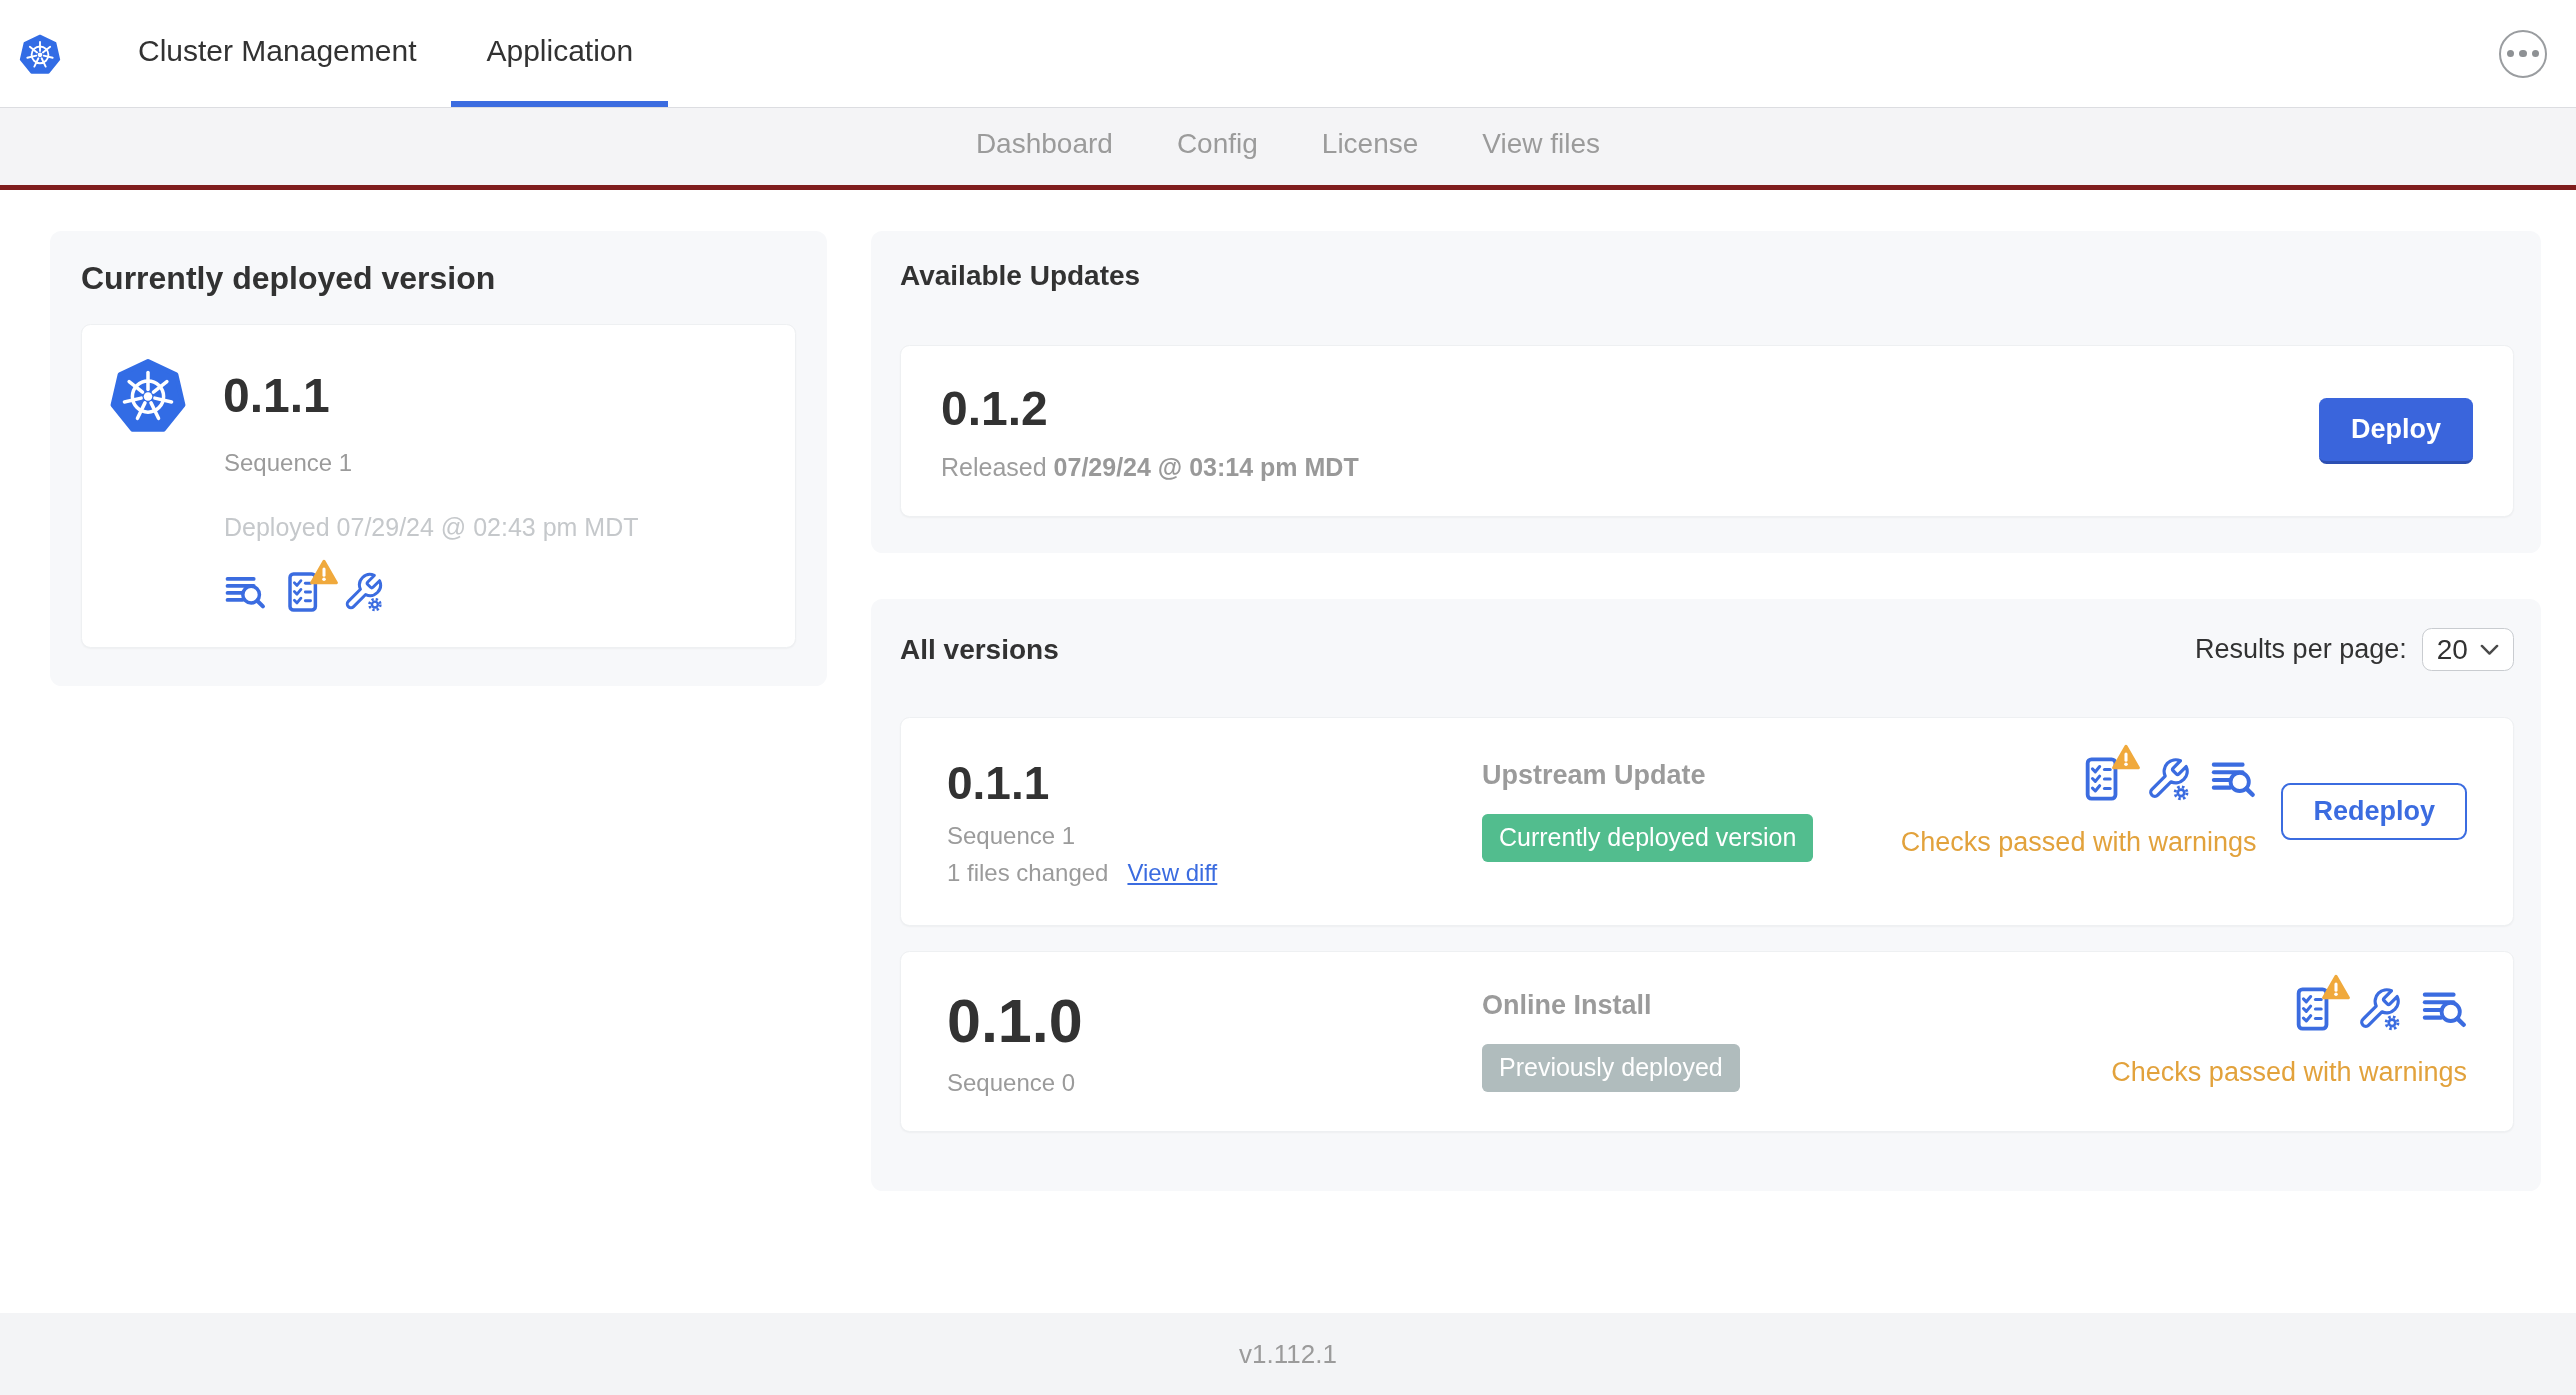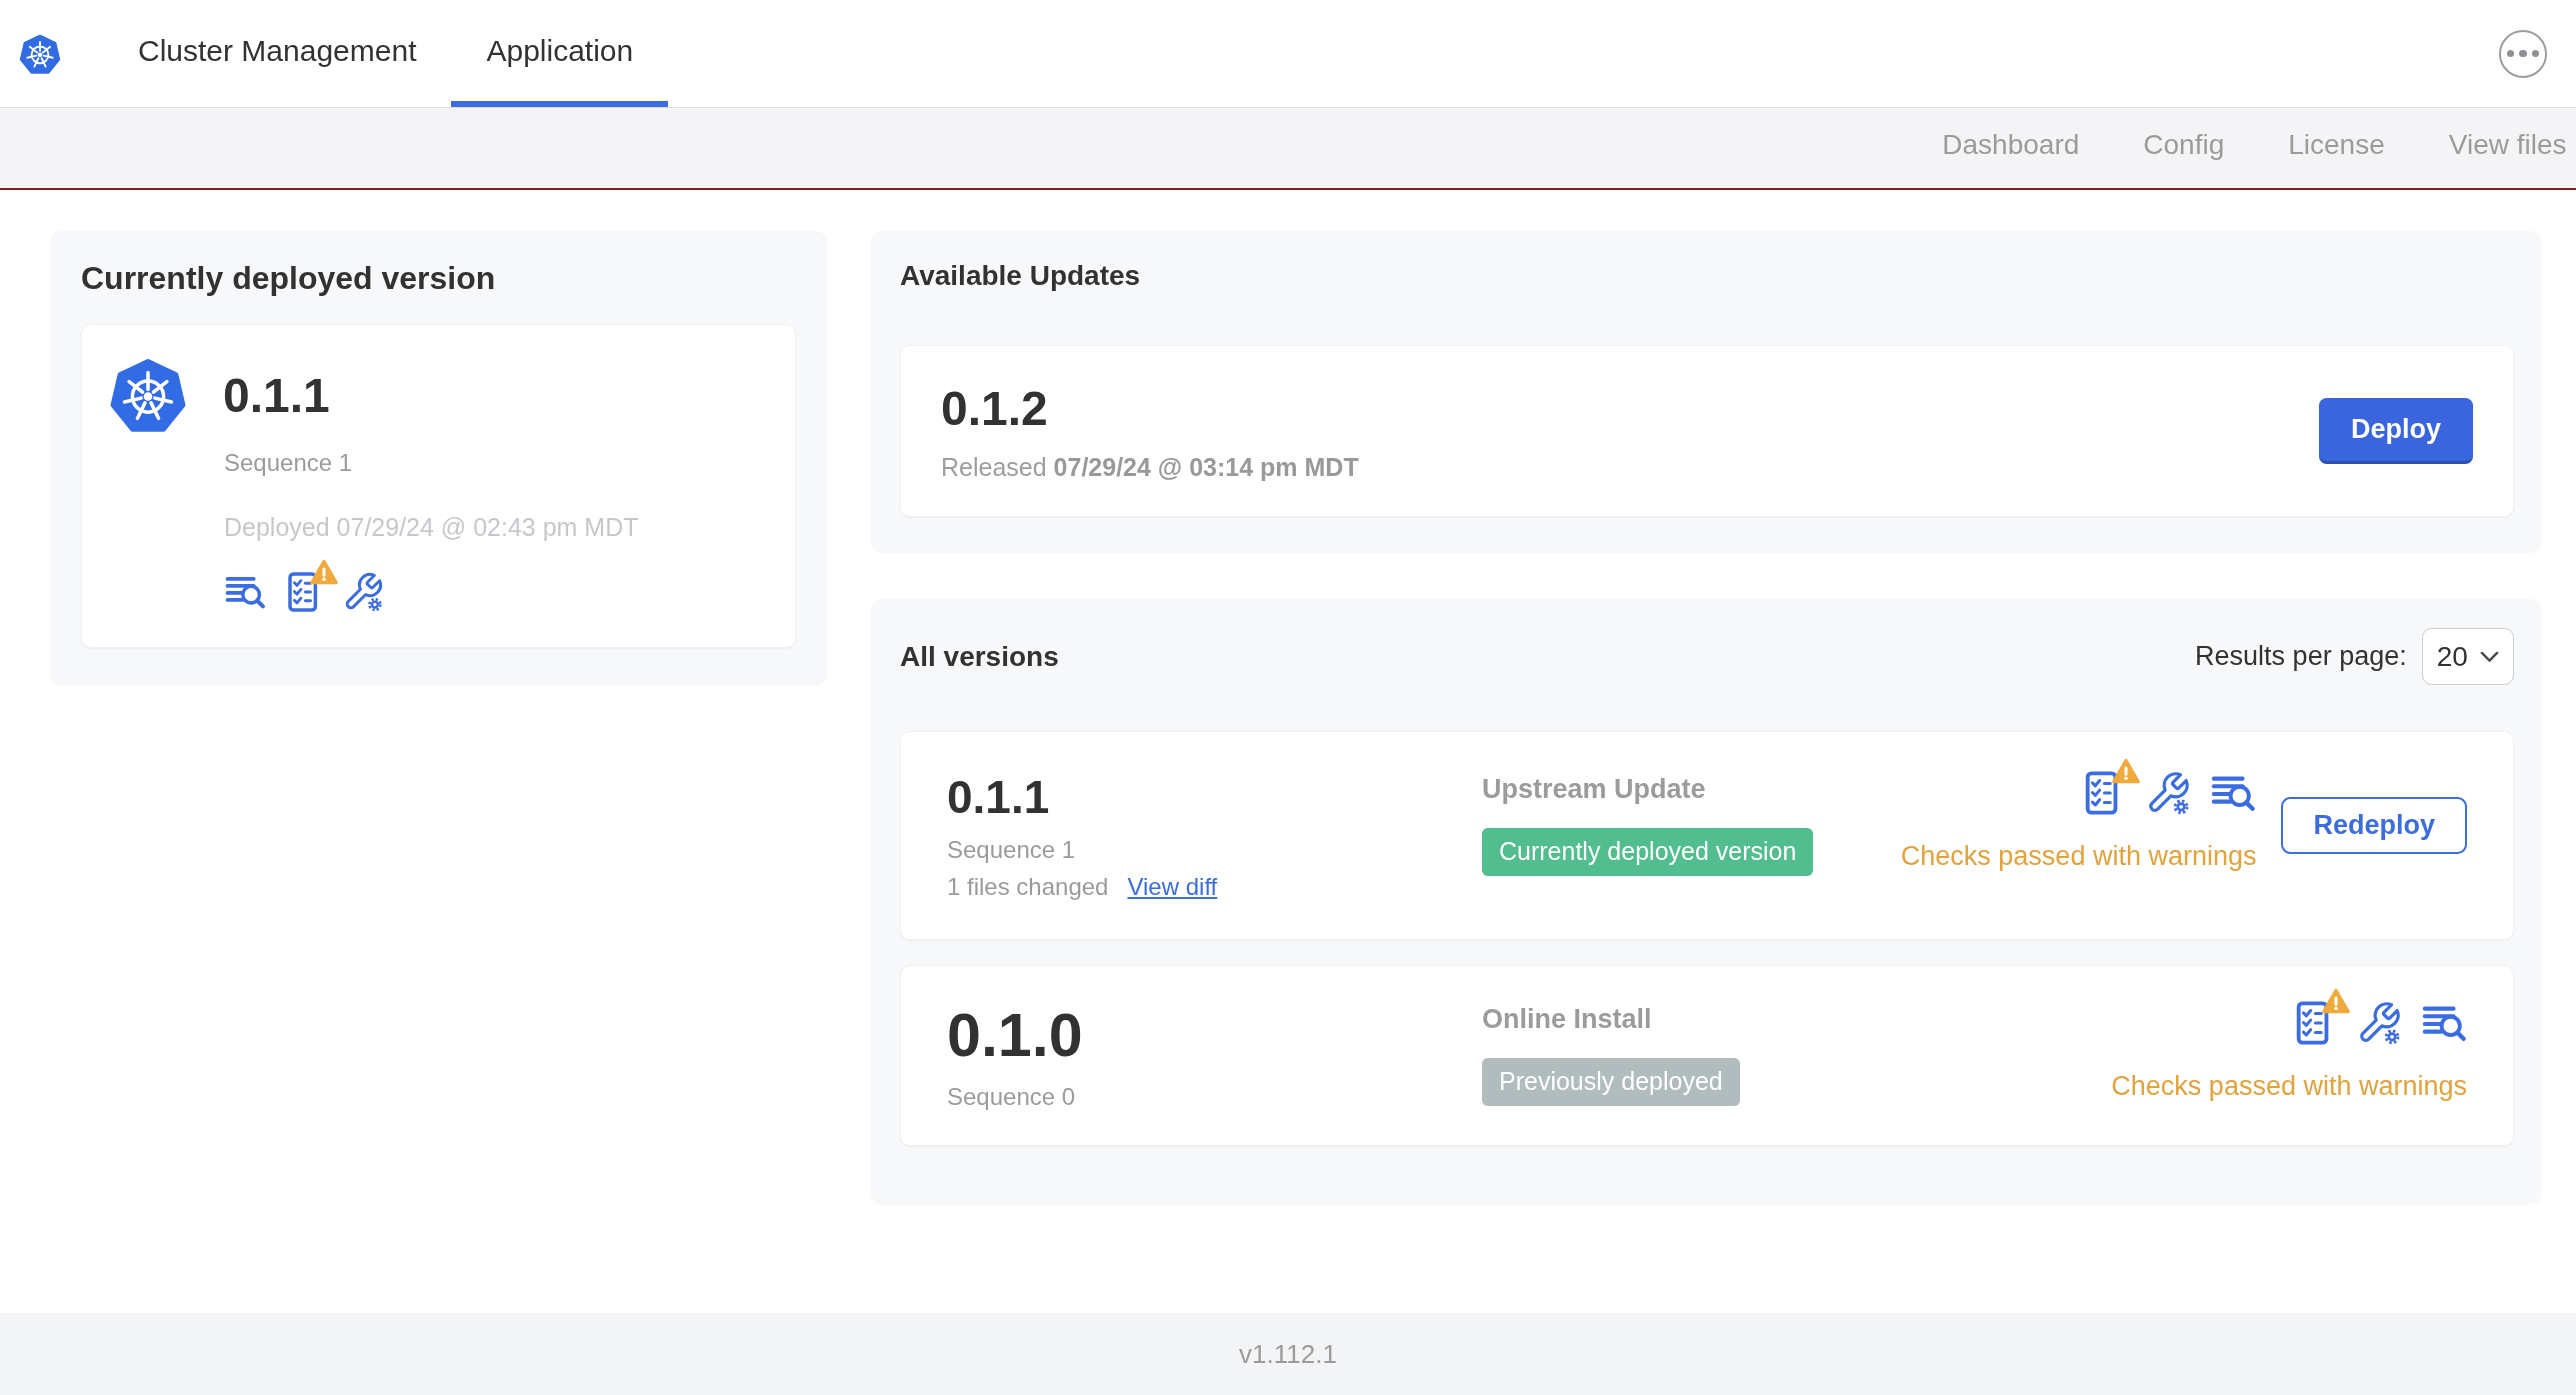--- a/index.html
+++ b/index.html
@@ -45,23 +45,23 @@
     background: #fff;
     display: flex; align-items: center; justify-content: center; gap: 4.8px;
     cursor: pointer;
   }
   .menu-btn i { width: 7.6px; height: 7.6px; border-radius: 50%; background: #8e9194; }
 
   
   .subnav {
     height: 82px;
     background: #f4f4f6;
-    border-bottom: 2px solid #7f1d1d;
+    border-bottom: 5px solid #7f1d1d;
     display: flex;
-    justify-content: flex-end;
+    justify-content: center;
     gap: 45px;
     flex: none;
   }
   .sub-tab {
     display: flex; align-items: center;
     font-size: 28px;
     color: #9b9b9b;
     padding: 0 9.5px;
     border-bottom: 6.7px solid transparent;
     white-space: nowrap;
@@ -125,21 +125,21 @@
     font-weight: bold;
     height: 66px;
     padding: 0 32px;
     cursor: pointer;
   }
 
   .allversions-card { padding: 29px 27px 59px 29px; }
   .av-header { display: flex; justify-content: space-between; align-items: center; }
   .rpp { display: flex; align-items: center; gap: 15.3px; font-size: 27px; color: #323232; white-space: nowrap; }
   .rpp-select {
-    width: 92px; height: 57px;
+    width: 92px; height: 43px;
     background: #fff;
     border: 1.9px solid #c9ccd0;
     border-radius: 9.5px;
     display: flex; align-items: center; justify-content: center; gap: 12.4px;
     font-size: 28px; color: #323232;
     cursor: pointer;
   }
 
   .version-row { padding: 38px 46px; display: flex; align-items: flex-start; }
   .version-row.first { margin-top: 46px; }

